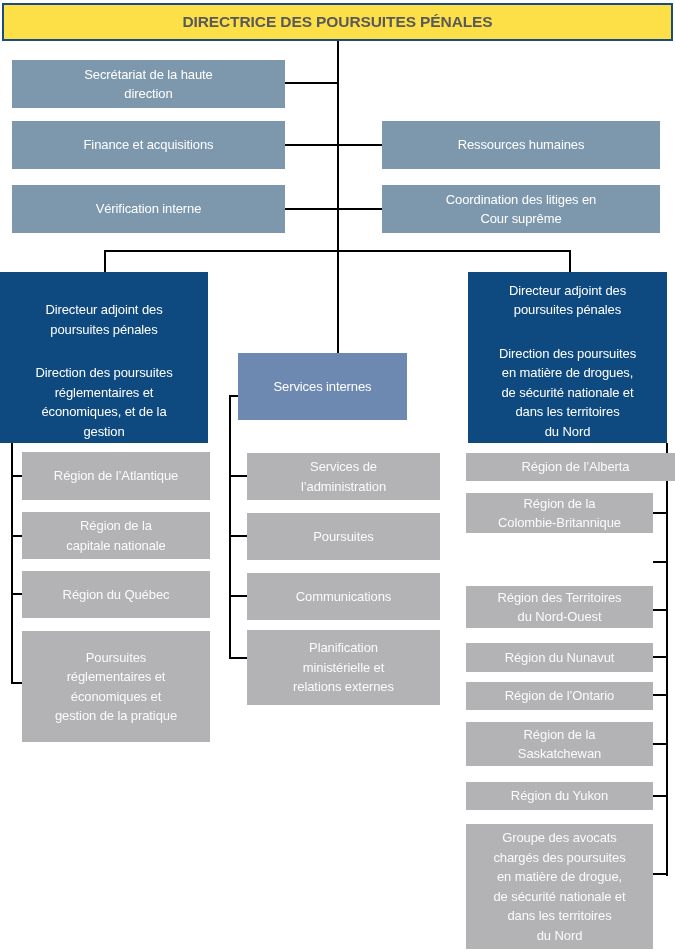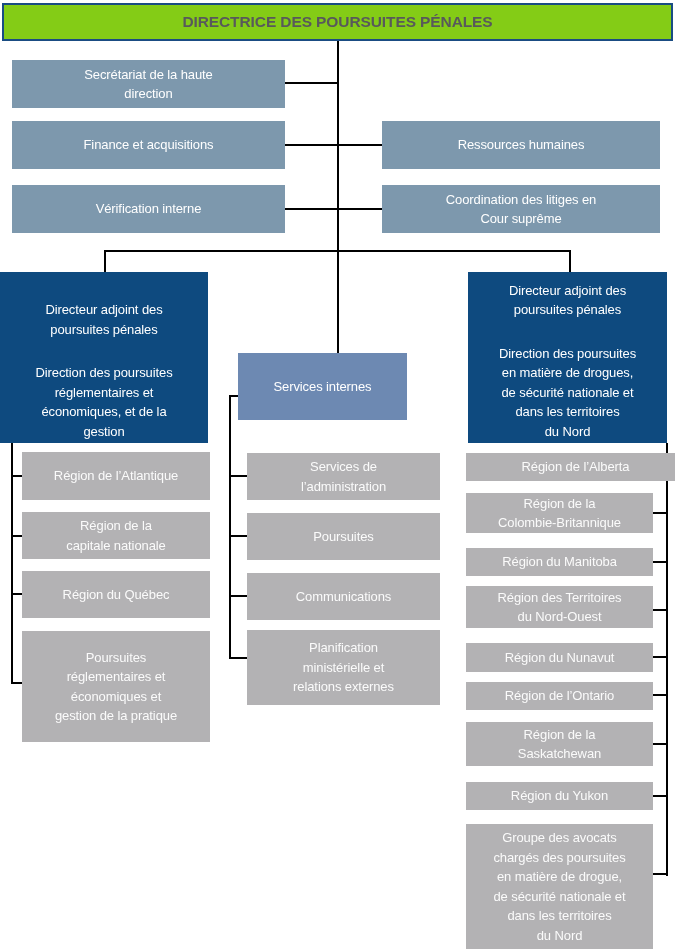--- a/index.html
+++ b/index.html
@@ -11,21 +11,21 @@
     --title-text:#58595b;
     --title-border:#1a4c82;
   }
   html,body{margin:0;padding:0;background:#ffffff;}
   body{font-family:"Liberation Sans","DejaVu Sans",sans-serif;}
   #chart{
     position:relative;width:675px;height:952px;background:#ffffff;
     overflow:hidden;
   }
   .title-box{
-    position:absolute;box-sizing:border-box;background:#84cc16;
+    position:absolute;box-sizing:border-box;background:#fde047;
     border:2px solid var(--title-border);
     display:flex;align-items:center;justify-content:center;
     font-size:15.5px;font-weight:600;letter-spacing:-0.2px;
     color:var(--title-text);
   }
   .node{
     position:absolute;box-sizing:border-box;
     display:flex;flex-direction:column;align-items:center;justify-content:center;
     text-align:center;color:#ffffff;font-size:13px;line-height:1.5;
     padding:2px 6px;
@@ -155,23 +155,20 @@
 relations externes</span>
   </div>
 
   <div class="node gray" style="left:466px;top:453px;width:219px;height:28px">
     <span class="lbl">Région de l’Alberta</span>
   </div>
   <div class="node gray" style="left:466px;top:493px;width:187px;height:40px">
     <span class="lbl">Région de la
 Colombie-Britannique</span>
   </div>
-  <div class="node gray" style="left:466px;top:548px;width:187px;height:28px">
-    <span class="lbl">Région du Manitoba</span>
-  </div>
   <div class="node gray" style="left:466px;top:586px;width:187px;height:42px">
     <span class="lbl">Région des Territoires
 du Nord-Ouest</span>
   </div>
   <div class="node gray" style="left:466px;top:643px;width:187px;height:29px">
     <span class="lbl">Région du Nunavut</span>
   </div>
   <div class="node gray" style="left:466px;top:682px;width:187px;height:28px">
     <span class="lbl">Région de l’Ontario</span>
   </div>

